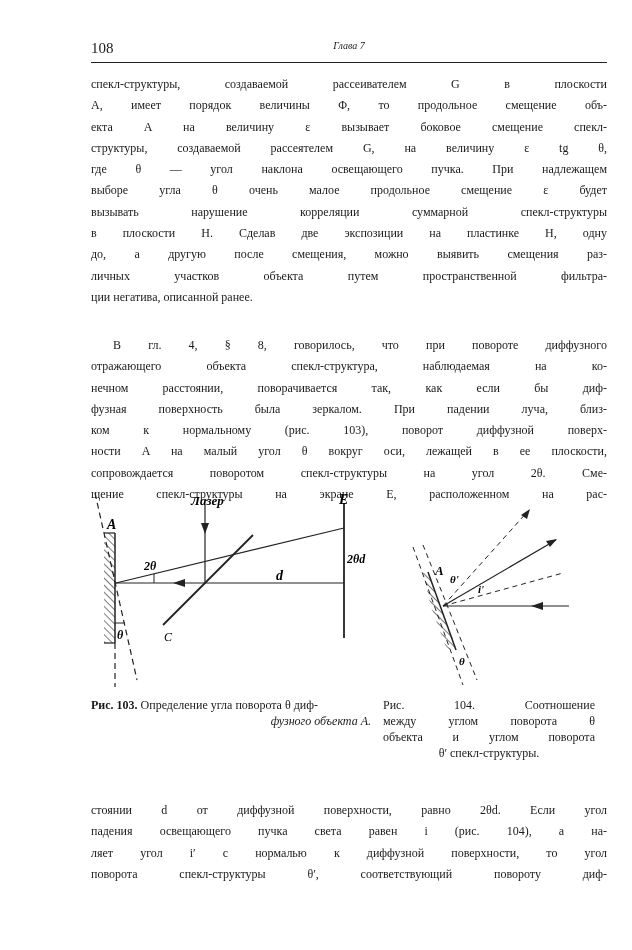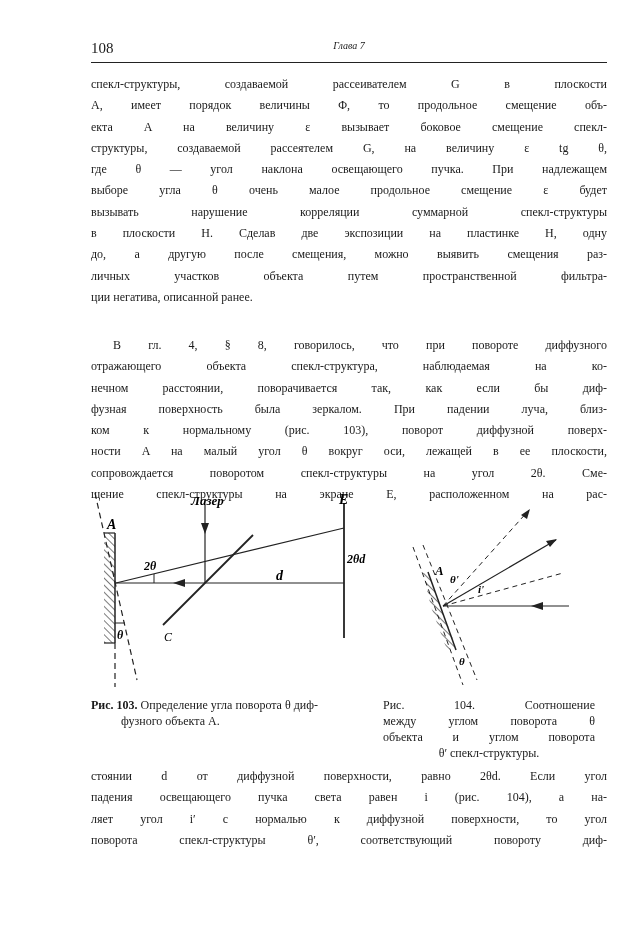--- a/index.html
+++ b/index.html
@@ -16,21 +16,21 @@
     .text-block .line { display: block; text-align: justify; text-align-last: justify;
                         white-space: nowrap; height: 21.3px; }
     .text-block .line.last { text-align-last: left; }
     .text-block .line.indent { text-indent: 22px; }
     .section-title { position: absolute; left: 70px; top: 300px; font-family: "DejaVu Sans", sans-serif;
                      font-weight: bold; font-size: 15px; letter-spacing: -0.2px; }
     .fig { position: absolute; }
     .caption { position: absolute; font-size: 12px; line-height: 16px; }
     .cap103 { left: 70px; top: 697px; width: 280px; }
     .cap103 .l1 { display: block; white-space: nowrap; }
-    .cap103 .l2 { display: block; text-align: left; padding-left: 30px; }
+    .cap103 .l2 { display: block; text-align: right; padding-left: 30px; font-style: italic; }
     .cap104 { left: 362px; top: 697px; width: 212px; }
     .cap104 .l { display: block; white-space: nowrap; text-align: justify; text-align-last: justify; }
     .cap104 .l.c { text-align-last: center; }
     .b { font-weight: bold; }
     .svgtext { font-family: "Liberation Serif", serif; font-style: italic; }
   </style>
 </head>
 <body>
 
 <div class="page">
@@ -124,20 +124,20 @@
     <span class="l2">фузного объекта A.</span>
   </div>
 
   <div class="caption cap104">
     <span class="l">Рис.      104.      Соотношение</span>
     <span class="l">между углом поворота θ</span>
     <span class="l">объекта и углом поворота</span>
     <span class="l c">θ′ спекл-структуры.</span>
   </div>
 
-  <div class="text-block" style="top:766px;">
+  <div class="text-block" style="top:800px;">
     <span class="line">стоянии d от диффузной поверхности, равно 2θd. Если угол</span>
     <span class="line">падения освещающего пучка света равен i (рис. 104), а на-</span>
     <span class="line">ляет угол i′ с нормалью к диффузной поверхности, то угол</span>
     <span class="line">поворота спекл-структуры θ′, соответствующий повороту диф-</span>
   </div>
 
 </div>
 
 </body></html>

